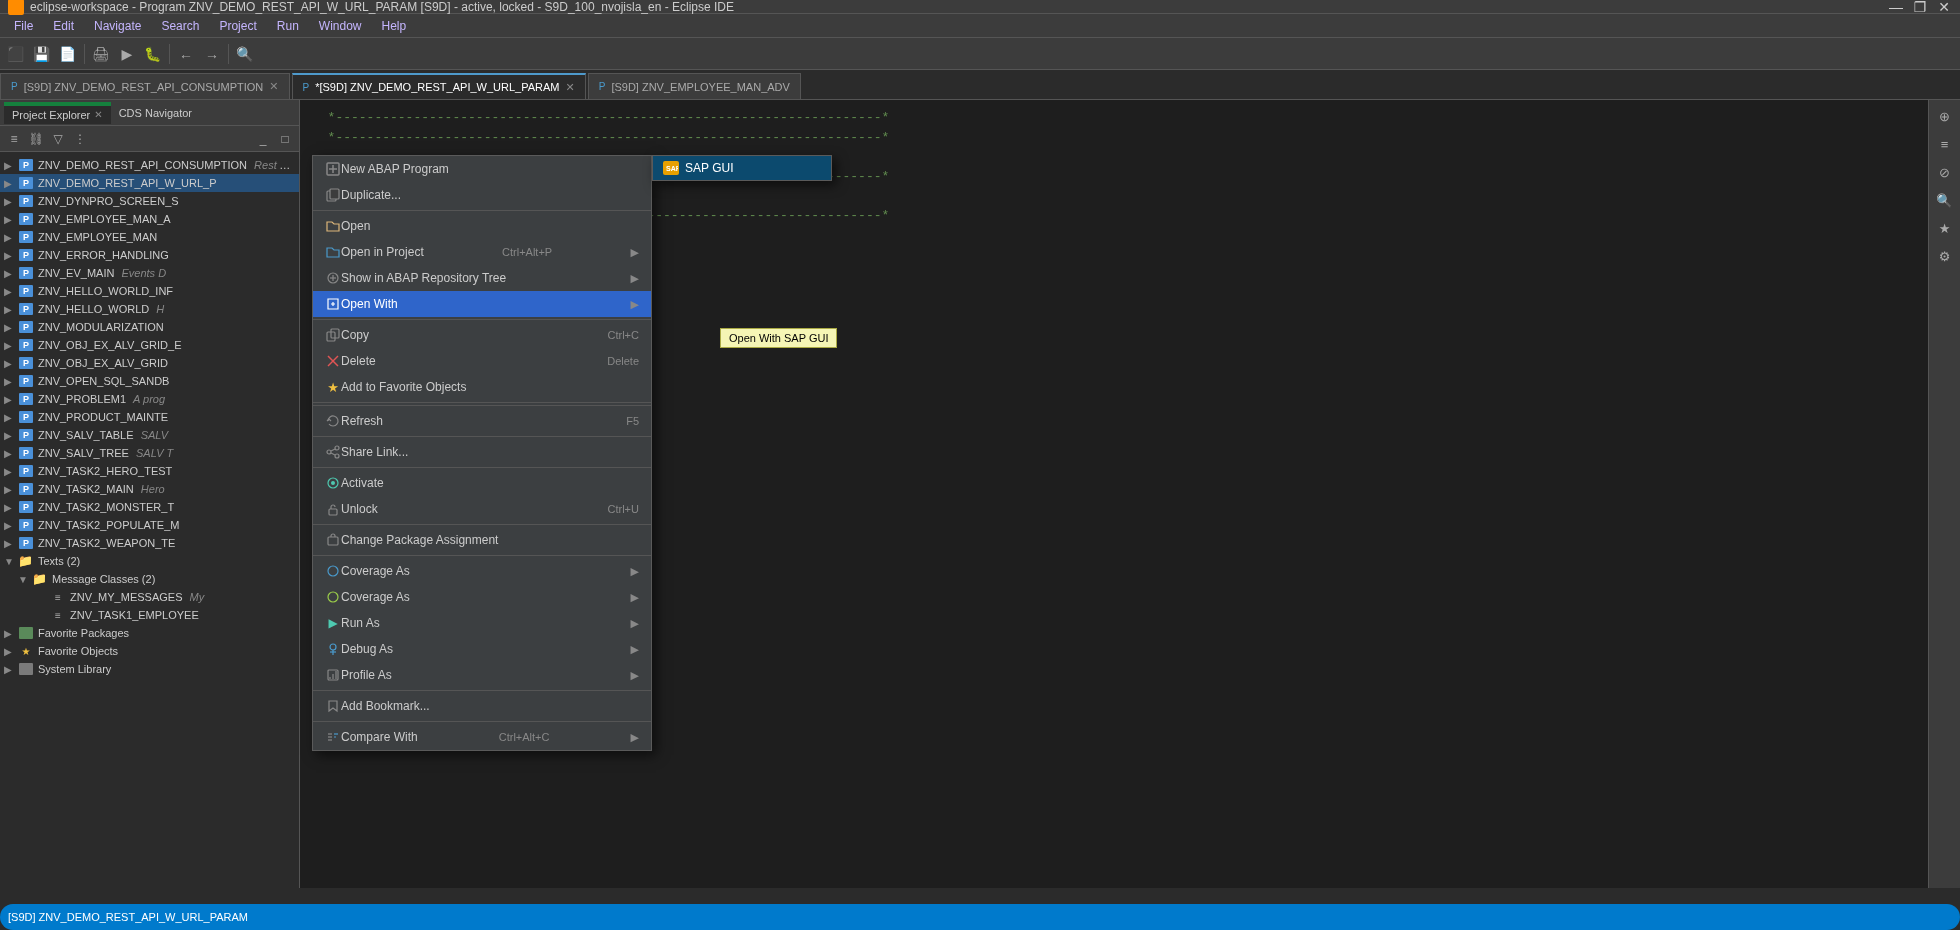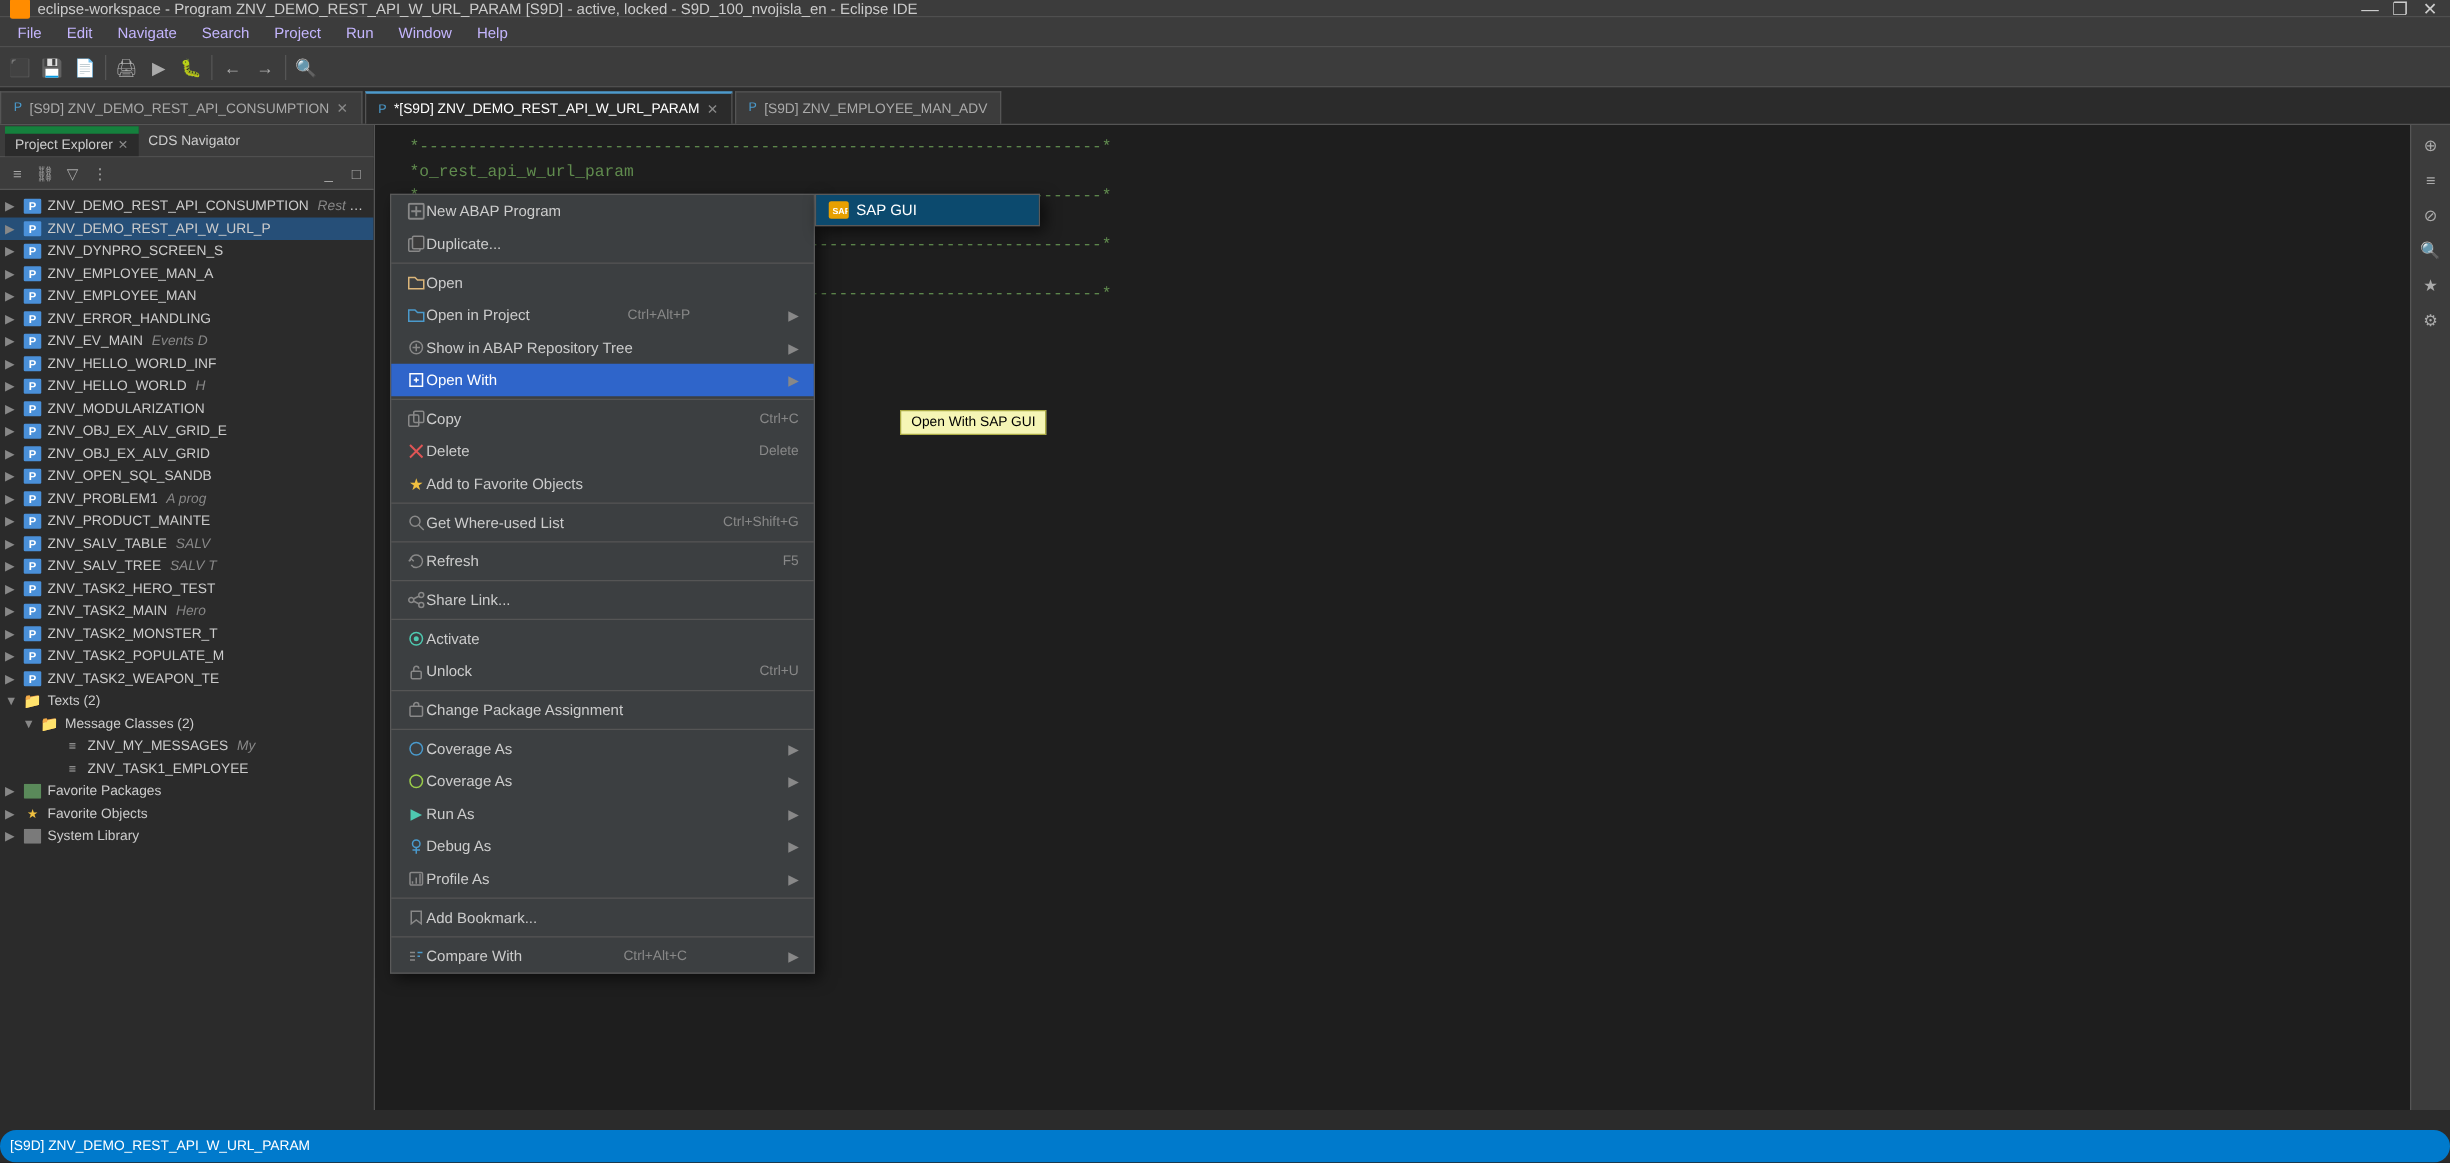--- a/index.html
+++ b/index.html
@@ -146,21 +146,21 @@
       padding: 3px 8px;
       font-size: 11px;
       color: #ccc;
       cursor: pointer;
       display: flex;
       align-items: center;
       gap: 4px;
     }
     .panel-tab.active {
       background: #2b2b2b;
-      border-top: 6px solid #15803d;
+      border-top: 4px solid #15803d;
       text-align: right;
     }
     .panel-tab-close {
       font-size: 10px;
       color: #888;
     }
 
     
     .sidebar {
       width: 300px;
@@ -704,21 +704,20 @@
             </svg>
         </span>
         <span class="tree-label">System Library</span>
       </div>
 
     </div>
   </div>
 
   <div class="editor-area">
     <div class="code-line"><span class="code-comment">  *----------------------------------------------------------------------*</span></div>
-    <div class="code-line"><span class="code-comment">  *o_rest_api_w_url_param</span></div>
     <div class="code-line"><span class="code-comment">  *----------------------------------------------------------------------*</span></div>
     <div class="code-line">&nbsp;</div>
     <div class="code-line"><span class="code-comment">  *----------------------------------------------------------------------*</span></div>
     <div class="code-line"><span class="code-comment">  *est_api_w_url_param.</span></div>
     <div class="code-line"><span class="code-comment">  *----------------------------------------------------------------------*</span></div>
     <div class="code-line">&nbsp;</div>
     <div class="code-line">    <span style="color:#9cdcfe;">url</span> <span class="code-keyword">WITH FRAME TITLE</span> <span style="color:#4ec9b0;">TEXT-001</span>.</div>
     <div class="code-line">&nbsp;</div>
     <div class="code-line">  string.</div>
     <div class="code-line">  <span class="code-keyword">END OF BLOCK</span> url.</div>
@@ -814,30 +813,20 @@
         </svg>
     </span>
     <span>Delete</span>
     <span class="shortcut">Delete</span>
   </div>
   <div class="context-menu-item">
     <span class="context-menu-icon" style="color:#f0c040; font-size:13px;">★</span>
     <span>Add to Favorite Objects</span>
   </div>
   <div class="context-menu-separator"></div>
-  <div class="context-menu-item">
-    <span class="context-menu-icon">
-      <svg width="14" height="14" viewBox="0 0 14 14">
-          <circle cx="6" cy="6" r="4" fill="none" stroke="#888" stroke-width="1.2"></circle>
-          <line x1="9" y1="9" x2="13" y2="13" stroke="#888" stroke-width="1.2"></line>
-        </svg>
-    </span>
-    <span>Get Where-used List</span>
-    <span class="shortcut">Ctrl+Shift+G</span>
-  </div>
   <div class="context-menu-separator"></div>
   <div class="context-menu-item">
     <span class="context-menu-icon">
       <svg width="14" height="14" viewBox="0 0 14 14">
           <path d="M2 7a5 5 0 1 1 1 3" fill="none" stroke="#888" stroke-width="1.2"></path>
           <polyline points="1,7 3,5 5,7" fill="none" stroke="#888" stroke-width="1.2"></polyline>
         </svg>
     </span>
     <span>Refresh</span>
     <span class="shortcut">F5</span>

